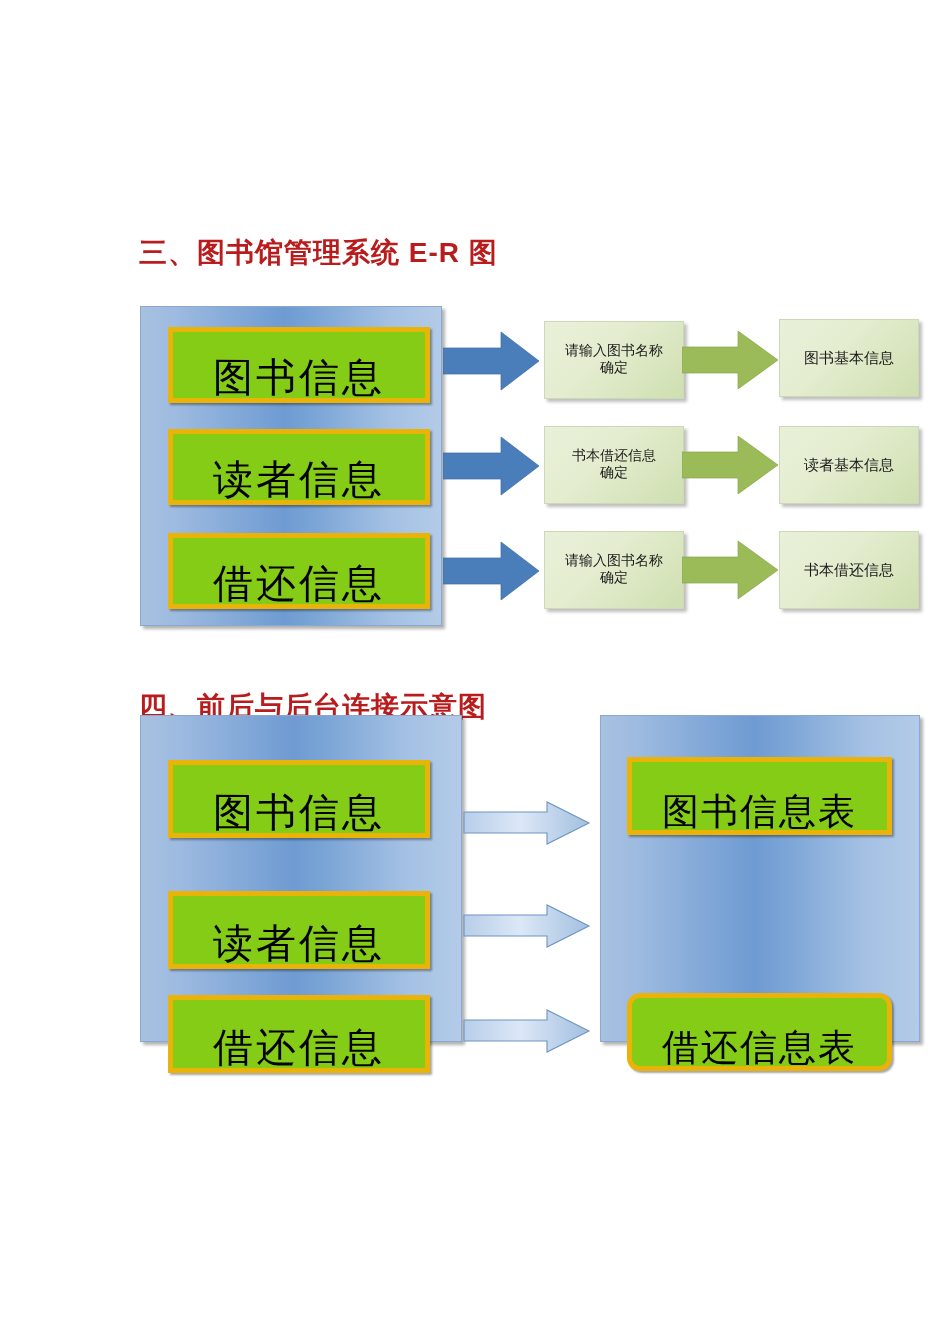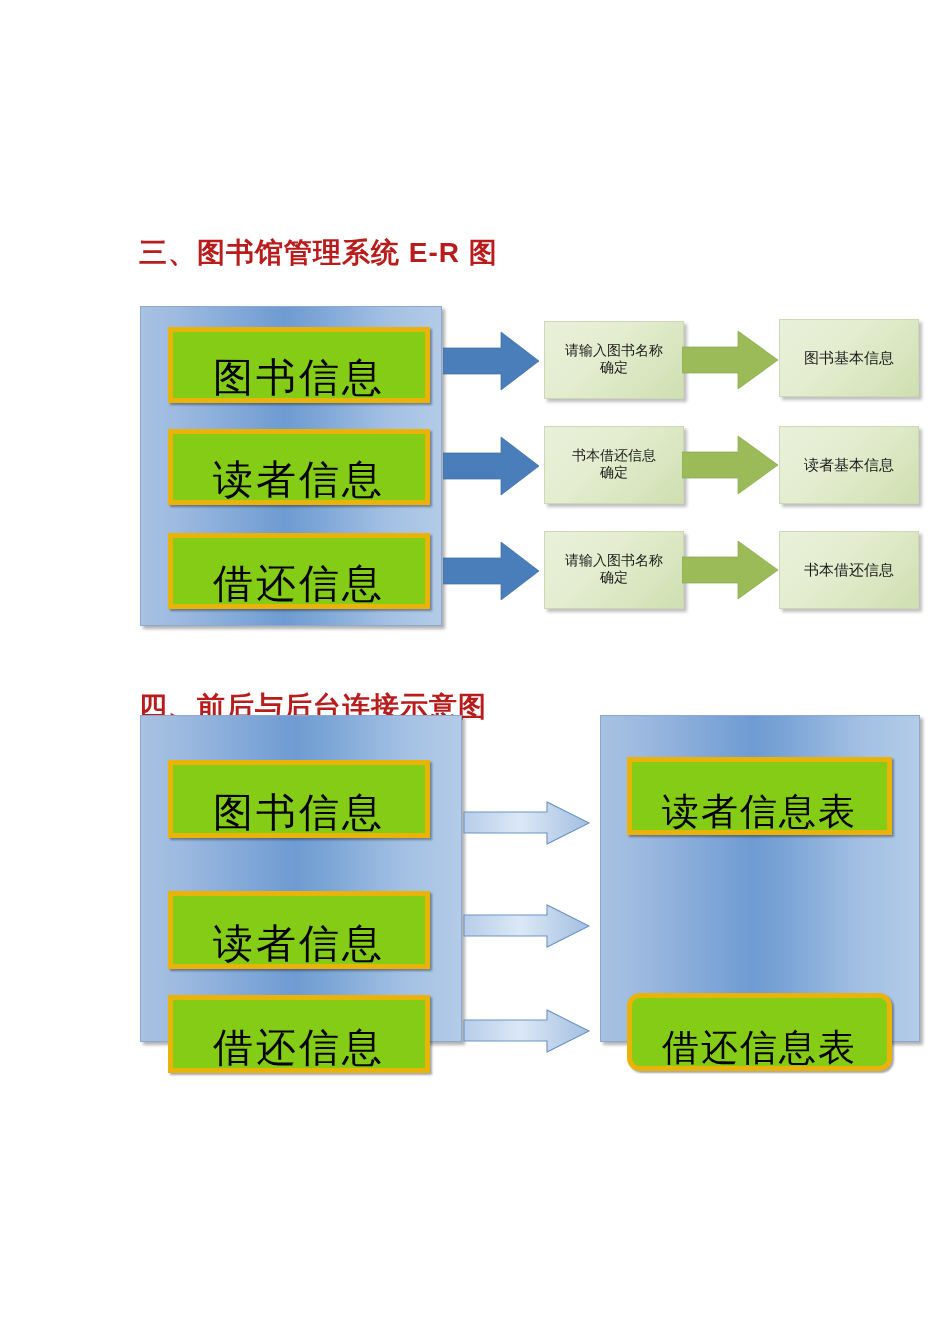--- a/index.html
+++ b/index.html
@@ -214,21 +214,21 @@
     <span>图书信息</span>
   </div>
   <div class="white-box" id="lk-box-l1">
     <span>读者信息</span>
   </div>
   <div class="white-box" id="lk-box-l2">
     <span>借还信息</span>
   </div>
 
   <div class="white-box small" id="lk-box-r0">
-    <span>读者信息表</span>
+    <span>图书信息表</span>
   </div>
   <div class="white-box small" id="lk-box-r2">
     <span>借还信息表</span>
   </div>
 
   <div class="arrow arrow-thin" id="arr-t-0">
     <svg viewBox="0 0 128 46" preserveAspectRatio="none">
       <defs>
         <linearGradient id="thinGrad1" x1="0" y1="0" x2="1" y2="0">
           <stop offset="0%" stop-color="#b7cde9"></stop>

